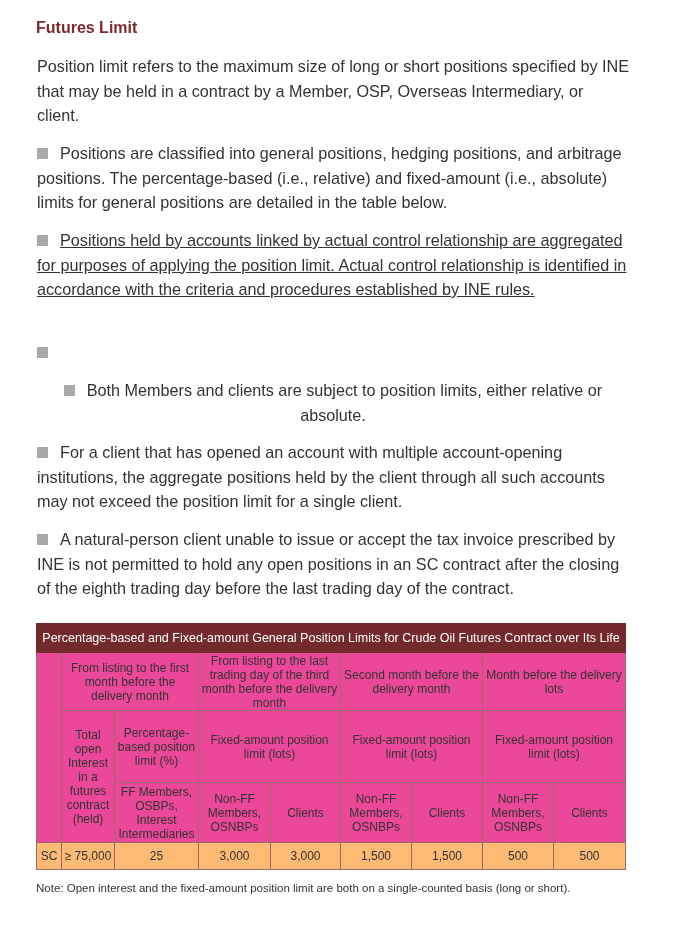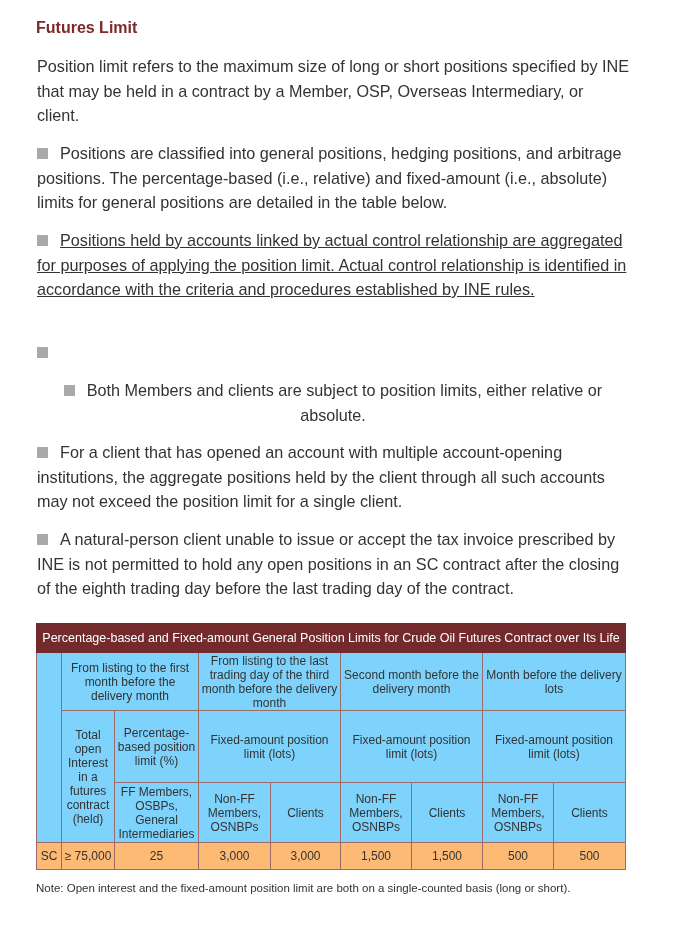--- a/index.html
+++ b/index.html
@@ -3,21 +3,21 @@
 <meta charset="utf-8">
 <style>
   html, body { margin: 0; padding: 0; background: #ffffff; }
   body { width: 700px; height: 925px; overflow: hidden; font-family: "Liberation Sans", sans-serif; color: #333333; }
   .title { position: absolute; left: 36px; top: 18px; font-size: 16px; color: #7a2a2a; line-height: 20px; margin: 0; }
   .para { position: absolute; left: 37px; width: 592px; font-size: 16.2px; line-height: 24.5px; margin: 0; color: #333; }
   .bullet { display: inline-block; width: 11px; height: 11px; background: #a9a9a9; margin-right: 12px; vertical-align: 0px; }
   table.lim { position: absolute; left: 36px; top: 623px; width: 588px; border-collapse: collapse; table-layout: fixed; font-size: 12px; color: #333; }
   table.lim td, table.lim th { border: 1px solid #9b6b6b; text-align: center; vertical-align: middle; padding: 0 1px; line-height: 14px; font-weight: normal; }
   table.lim th.cap { background: #722a2c; color: #ffffff; font-size: 12.5px; height: 28px; padding: 0 2px; text-align: center; border-color: #722a2c; white-space: nowrap; overflow: hidden; }
-  table.lim td.g { background: #7dd3fc; margin-top: 32px; }
+  table.lim td.g { background: #ec4899; margin-top: 32px; }
   table.lim tr.data td { background: #fdba74; height: 26px; font-size: 12px; }
   .note { position: absolute; left: 36px; top: 882px; font-size: 11.5px; color: #333; margin: 0; }
 </style>
 </head>
 <body>
 
 <h2 class="title">Futures Limit</h2>
 
 <p class="para" style="top:54px;">Position limit refers to the maximum size of long or short positions specified by INE that may be held in a contract by a Member, OSP, Overseas Intermediary, or client.</p>
 
@@ -57,21 +57,21 @@
     <td class="g" colspan="2">Month before the delivery lots</td>
   </tr>
   <tr style="height:72px;">
     <td class="g" rowspan="2">Total open Interest in a futures contract (held)</td>
     <td class="g">Percentage-based position limit (%)</td>
     <td class="g" colspan="2">Fixed-amount position limit (lots)</td>
     <td class="g" colspan="2">Fixed-amount position limit (lots)</td>
     <td class="g" colspan="2">Fixed-amount position limit (lots)</td>
   </tr>
   <tr style="height:60px;">
-    <td class="g">FF Members, OSBPs, General Intermediaries</td>
+    <td class="g">FF Members, OSBPs, Interest Intermediaries</td>
     <td class="g">Non-FF Members, OSNBPs</td>
     <td class="g">Clients</td>
     <td class="g">Non-FF Members, OSNBPs</td>
     <td class="g">Clients</td>
     <td class="g">Non-FF Members, OSNBPs</td>
     <td class="g">Clients</td>
   </tr>
   <tr class="data">
     <td>SC</td>
     <td style="white-space:nowrap;">≥ 75,000</td>

